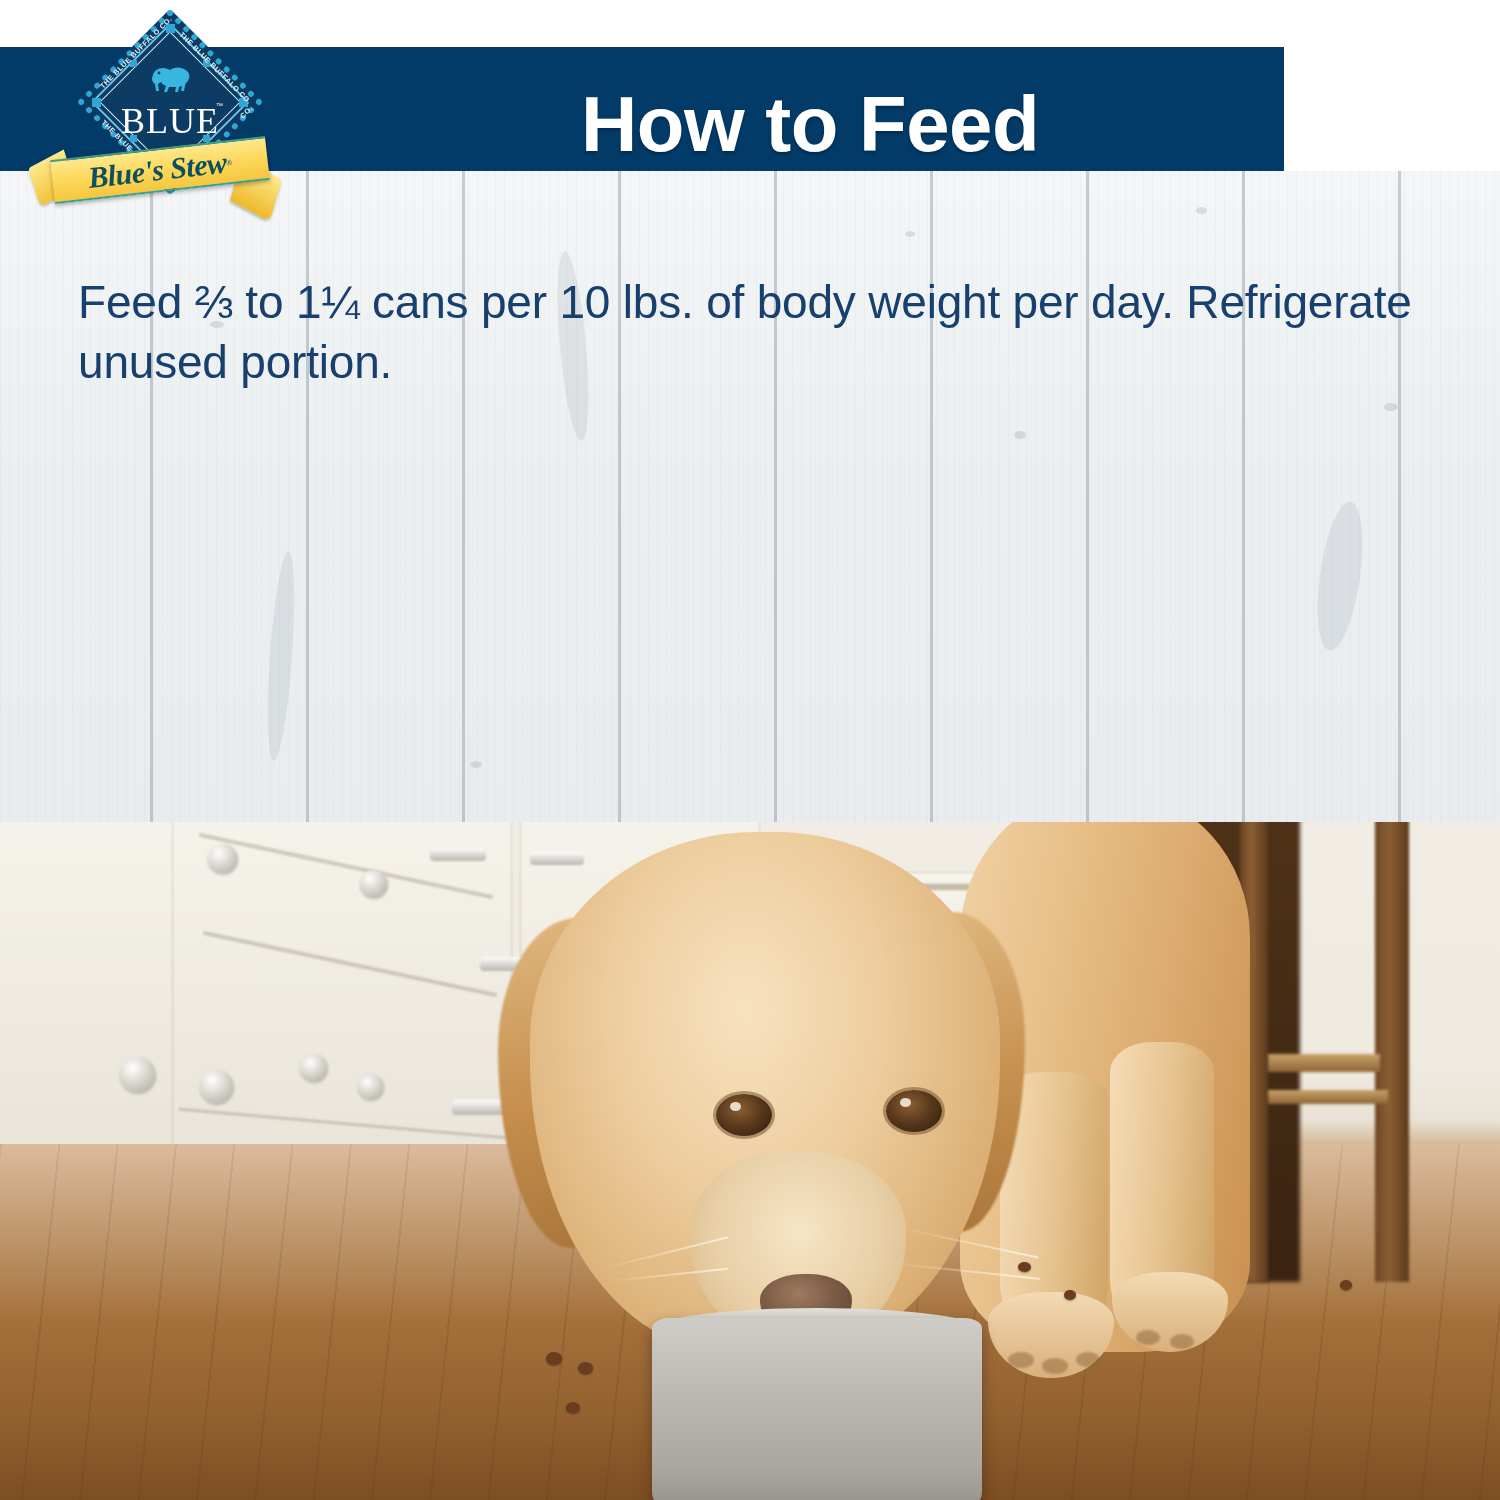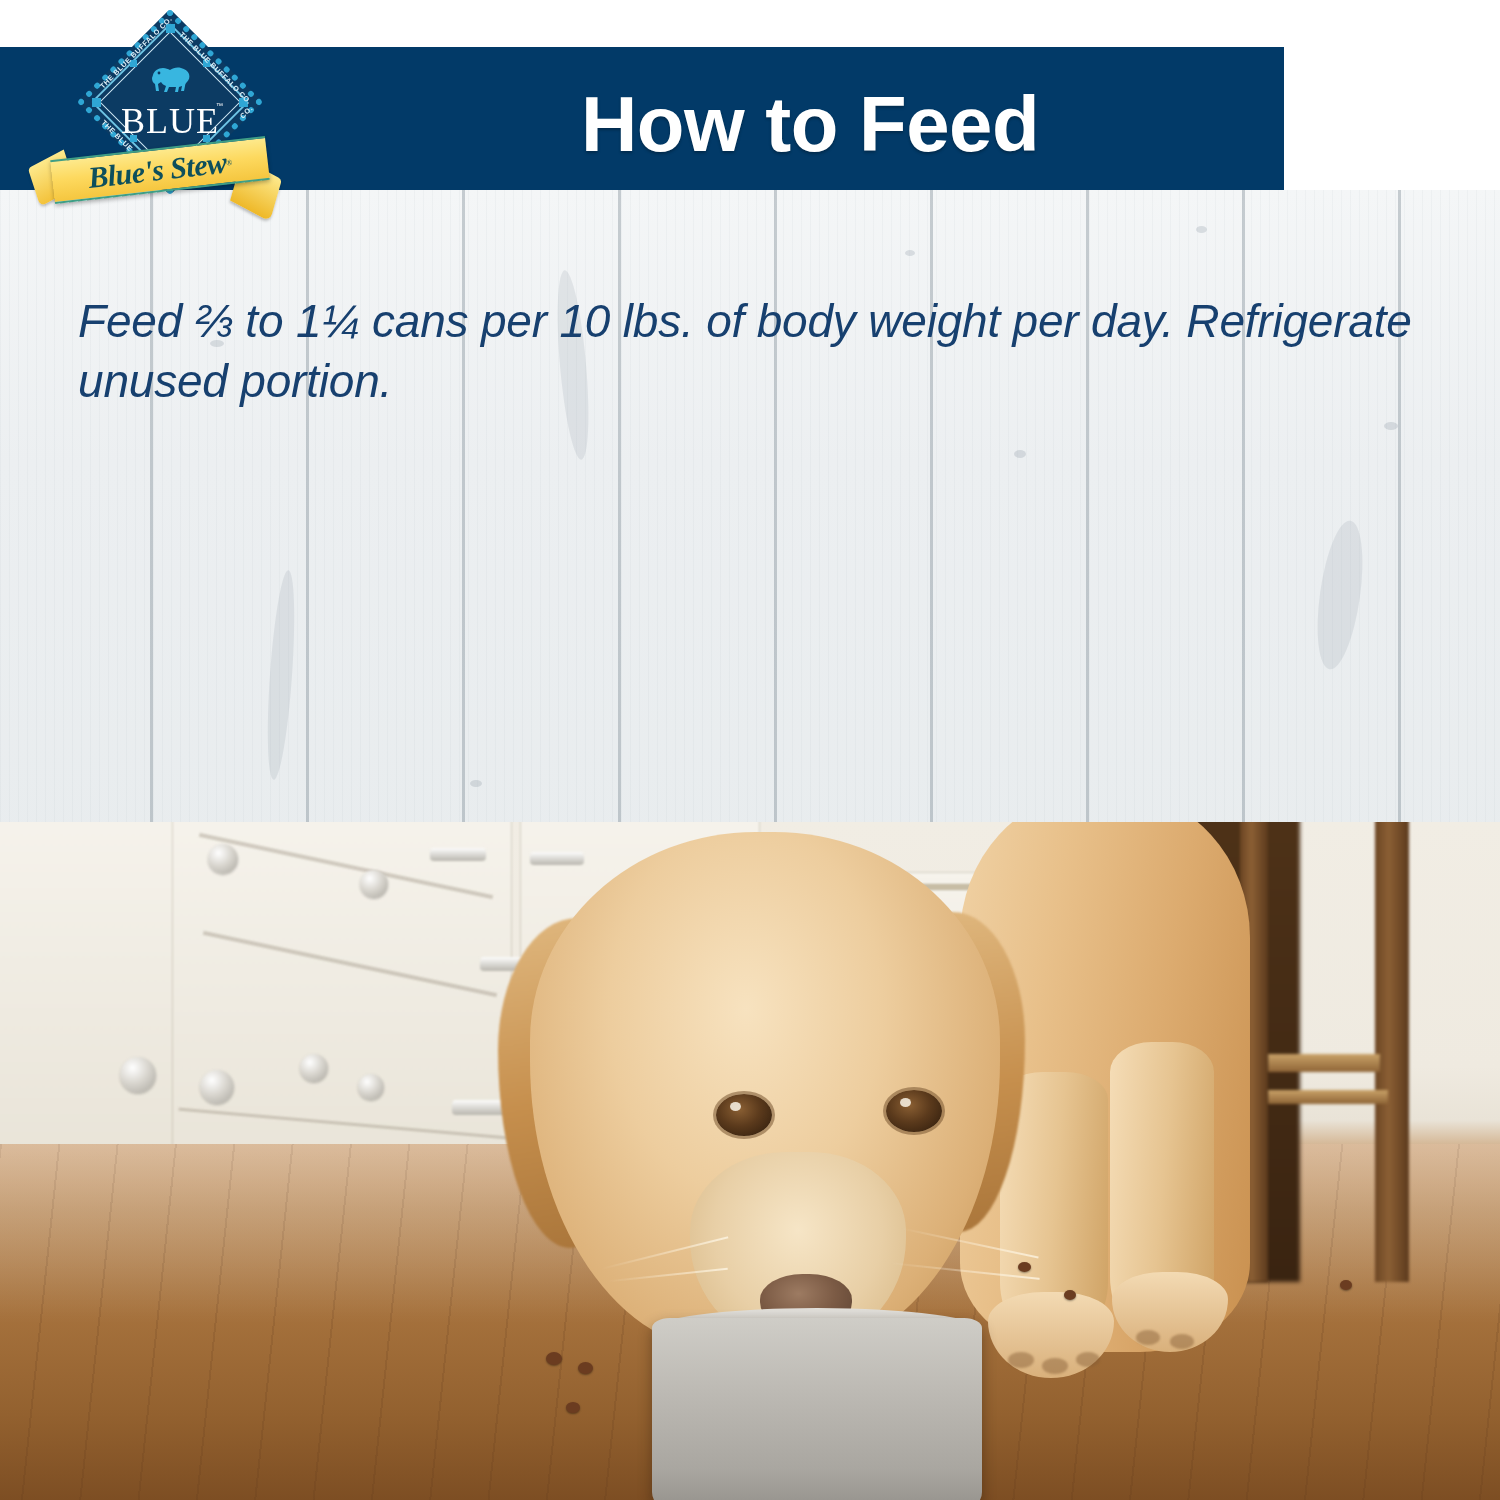--- a/index.html
+++ b/index.html
@@ -125,33 +125,32 @@
     font-style:italic; font-weight:bold;
     font-size:30px; color:#0d4f5c; letter-spacing:-0.5px;
     white-space:nowrap;
   }
   .ribbon-tm {
     font-size:8px; vertical-align:super; font-style:normal; font-weight:normal;
   }
 
   
   .body-wood {
-    position:absolute; left:0; top:190px; width:1500px; height:682px;
+    position:absolute; left:0; top:171px; width:1500px; height:682px;
     background:
       
       repeating-linear-gradient(90deg,
         rgba(176,186,192,.10) 0px, rgba(176,186,192,.10) 1px,
         rgba(255,255,255,0) 1px, rgba(255,255,255,0) 9px),
       repeating-linear-gradient(90deg,
         rgba(150,163,172,.0) 0px, rgba(150,163,172,.0) 150px,
         rgba(120,134,144,.38) 150px, rgba(120,134,144,.38) 153px,
         rgba(255,255,255,.0) 153px, rgba(255,255,255,.0) 156px),
       linear-gradient(180deg,#f4f6f7 0%, #eceff1 40%, #e8ecee 100%);
     overflow:hidden;
-    font-style:italic;
   }
   .knot { position:absolute; border-radius:50%; background:rgba(120,134,144,.22); }
   .grain {
     position:absolute; background:rgba(130,145,155,.16);
     border-radius:50%;
   }
 
   .copy {
     position:absolute; left:78px; top:102px; width:1360px;
     color:#17406f;

